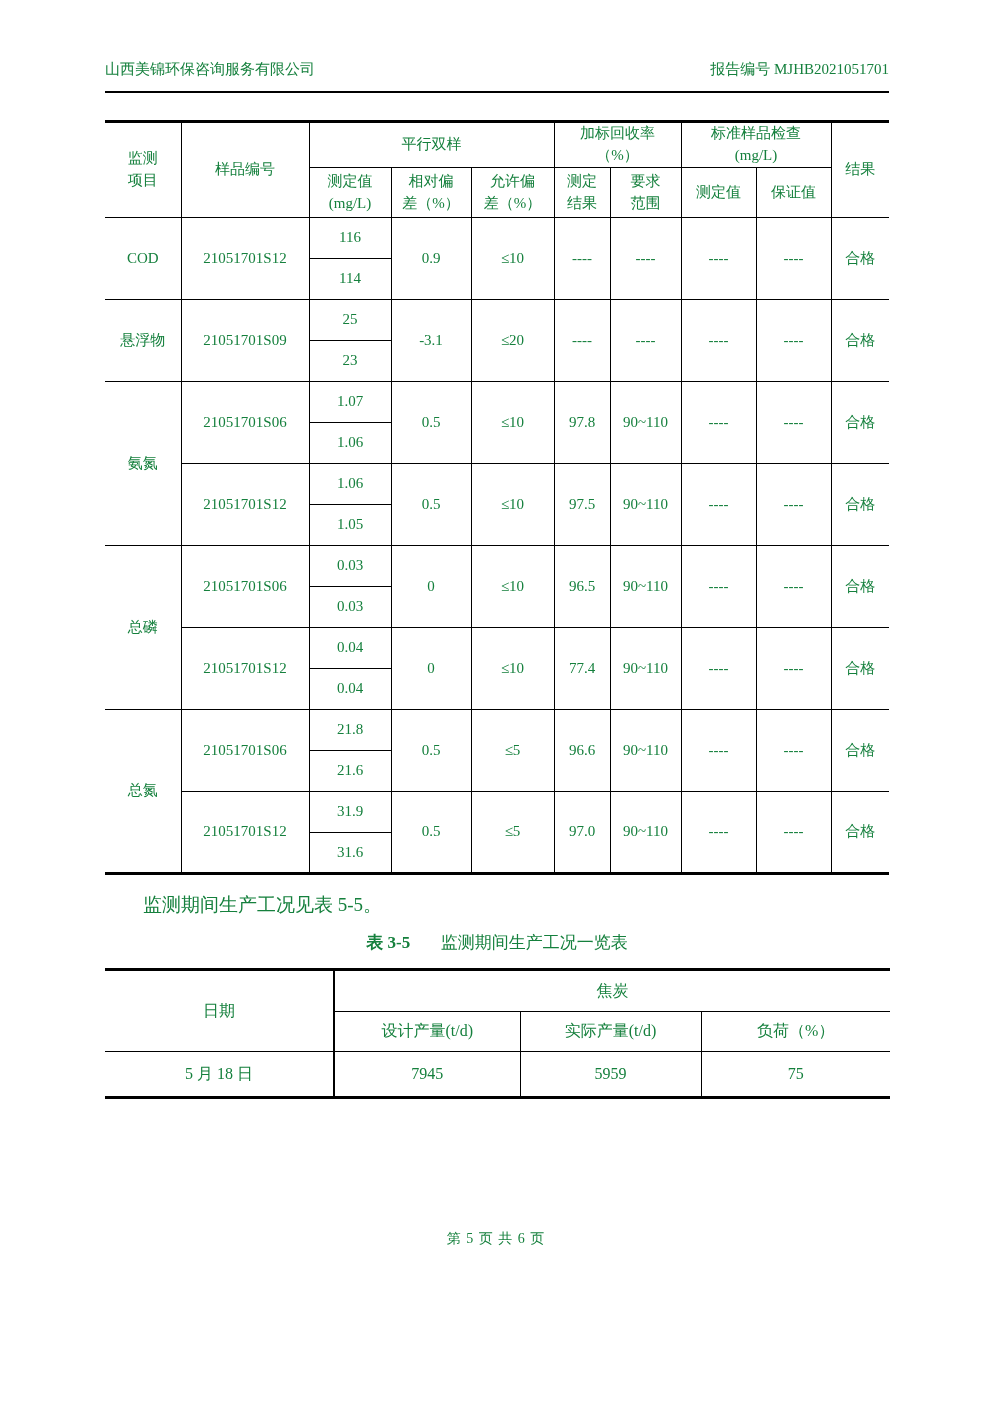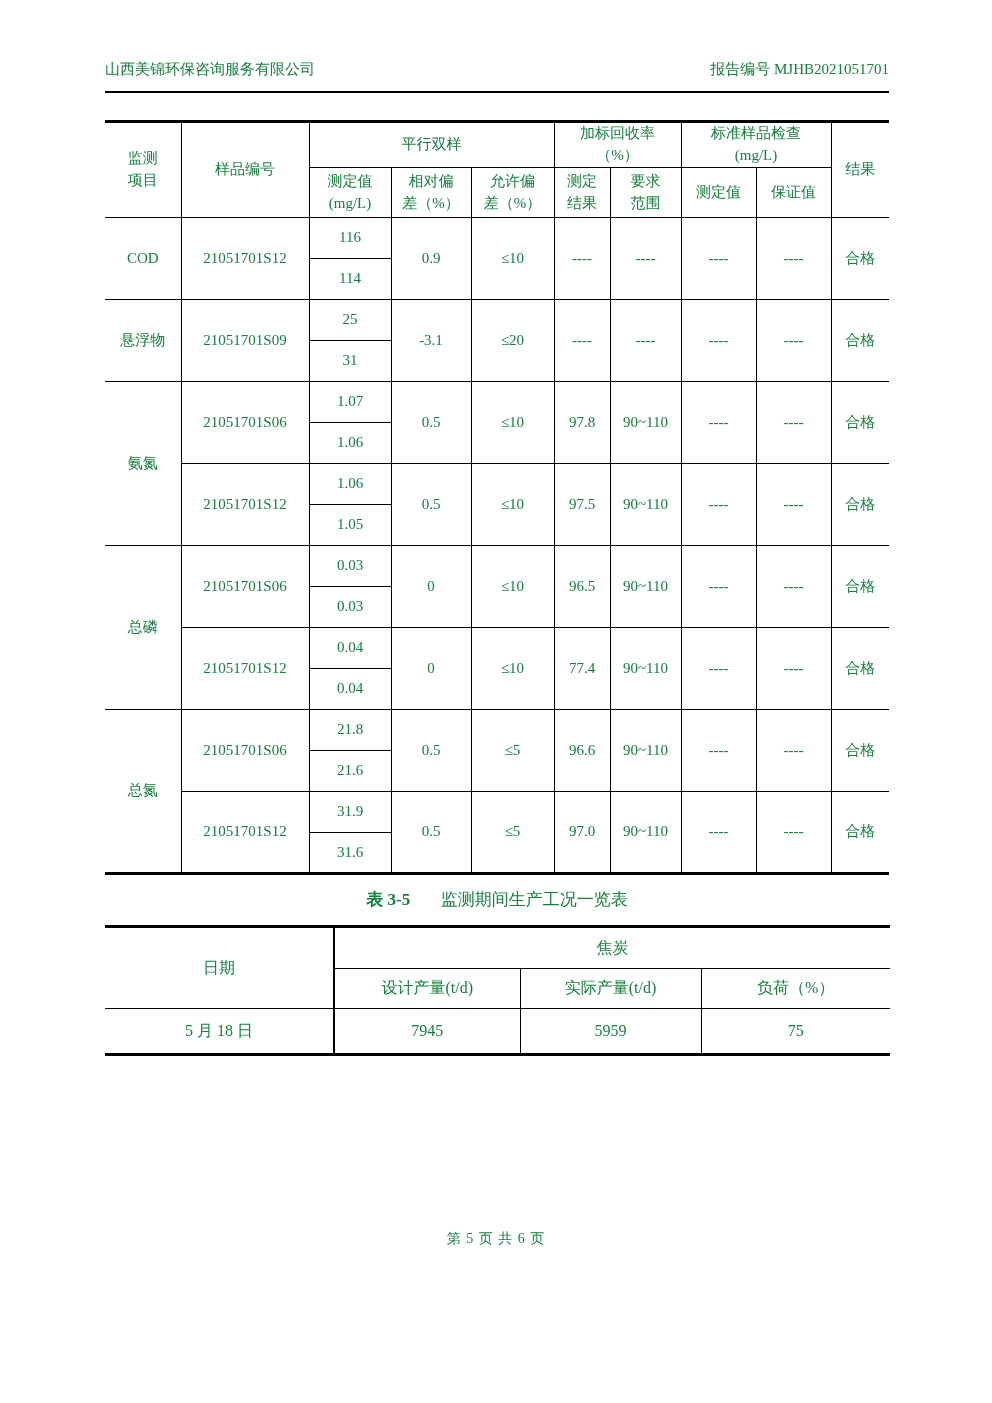--- a/index.html
+++ b/index.html
@@ -180,21 +180,21 @@
           <td>25</td>
           <td rowspan="2">-3.1</td>
           <td rowspan="2">≤20</td>
           <td rowspan="2">----</td>
           <td rowspan="2">----</td>
           <td rowspan="2">----</td>
           <td rowspan="2">----</td>
           <td class="edge-r" rowspan="2">合格</td>
         </tr>
         <tr>
-          <td>31</td>
+          <td>23</td>
         </tr>
 
         <tr>
           <td class="edge-l" rowspan="4">氨氮</td>
           <td rowspan="2">21051701S06</td>
           <td>1.07</td>
           <td rowspan="2">0.5</td>
           <td rowspan="2">≤10</td>
           <td rowspan="2">97.8</td>
           <td rowspan="2">90~110</td>
@@ -276,20 +276,21 @@
           <td rowspan="2">----</td>
           <td class="edge-r" rowspan="2">合格</td>
         </tr>
         <tr>
           <td>31.6</td>
         </tr>
       </tbody>
     </table>
 
 
+    <p class="paragraph">监测期间生产工况见表 5-5。</p>
 
     <div class="caption"><span class="cap-label">表 3-5</span><span>监测期间生产工况一览表</span></div>
 
     <table class="prod">
       <colgroup>
         <col style="width:229px">
           <col style="width:186px">
           <col style="width:181px">
           <col style="width:189px">
       </colgroup>

